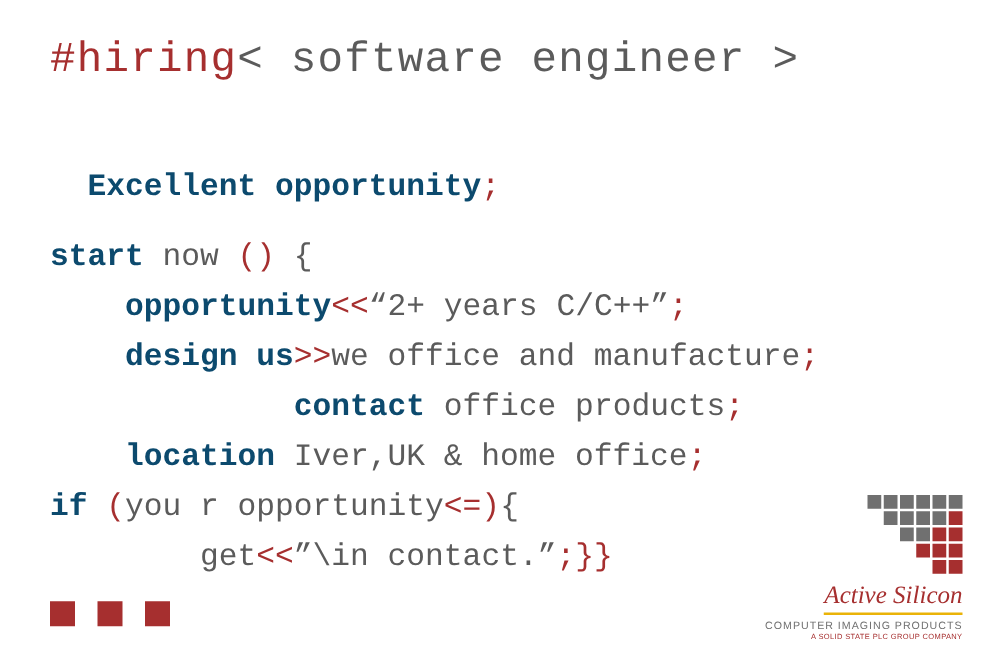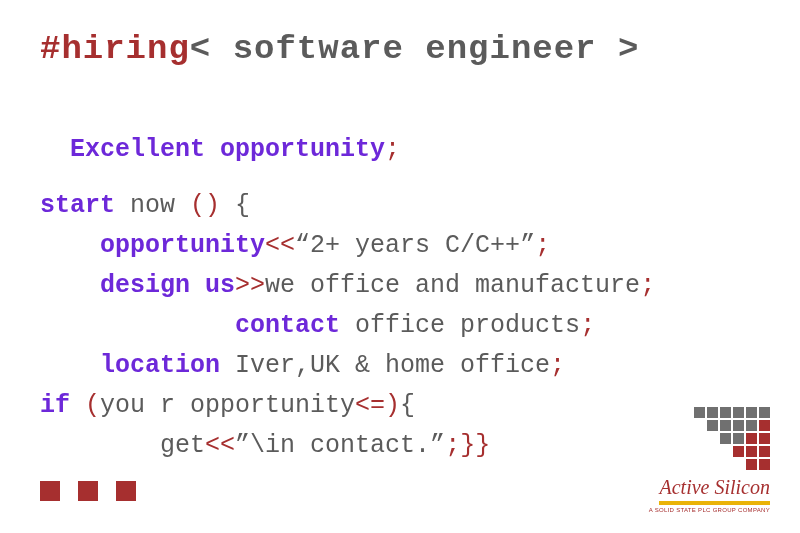--- a/index.html
+++ b/index.html
@@ -7,27 +7,27 @@
     width: 800px;
     height: 533px;
     background: #ffffff;
     font-family: "Courier New", Courier, monospace;
     position: relative;
     padding: 30px 40px;
     overflow: hidden;
   }
   .heading {
     font-size: 34px;
-    font-weight: bold;
+    font-weight: normal;
     letter-spacing: 1px;
     margin-bottom: 22px;
   }
   .red { color: #a62f2f; }
   .gray { color: #5b5b5b; }
-  .dark { color: #6d28d9; }
+  .dark { color: #0c4a6e; }
   .bold { font-weight: bold; }
   .line {
     font-size: 25px;
     line-height: 1.6;
     color: #5b5b5b;
     white-space: pre;
   }
   .subhead { margin-bottom: 16px; }
   .dots {
     position: absolute;
@@ -56,21 +56,21 @@
     margin-bottom: 6px;
   }
   .grow { display: flex; gap: 2px; }
   .gcell { width: 11px; height: 11px; }
   .g1 { background: #707070; }
   .g2 { background: #a62f2f; }
   .brand {
     color: #a62f2f;
     font-family: Georgia, 'Times New Roman', serif;
     font-size: 20px;
-    border-bottom: 4px solid #eab308;
+    border-bottom: 2px solid #eab308;
     padding-bottom: 2px;
     display: inline-block;
     font-style: italic;
     margin-left: 12px;
   }
   .tagline {
     color: #707070;
     font-family: Arial, sans-serif;
     font-size: 8.5px;
     letter-spacing: 0.8px;
@@ -142,14 +142,15 @@
         <div class="gcell g2"></div>
         <div class="gcell g2"></div>
         <div class="gcell g2"></div>
       </div>
     <div class="grow">
         <div class="gcell g2"></div>
         <div class="gcell g2"></div>
       </div>
   </div>
   <div><span class="brand">Active Silicon</span></div>
+  <div class="tagline">COMPUTER IMAGING PRODUCTS</div>
   <div class="subtag">A SOLID STATE PLC GROUP COMPANY</div>
 </div>
 
 </body></html>

